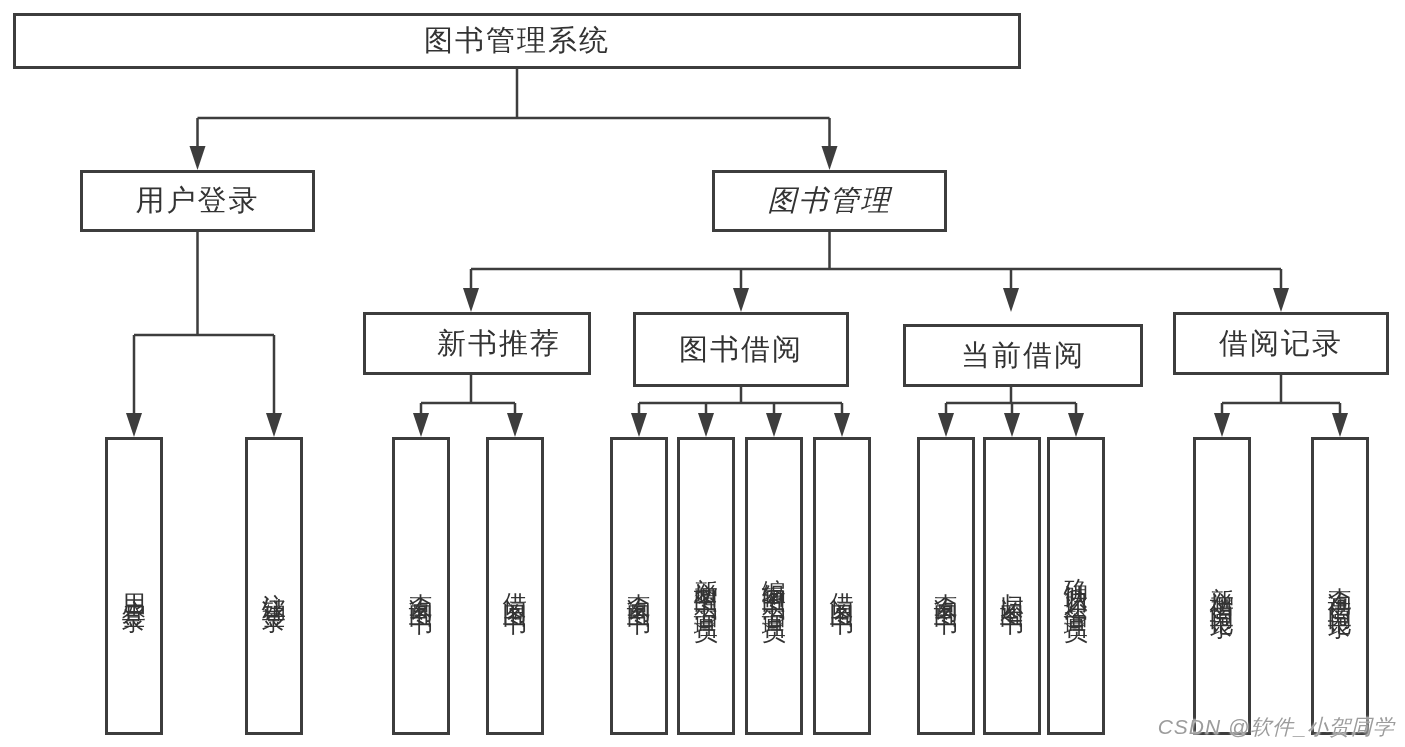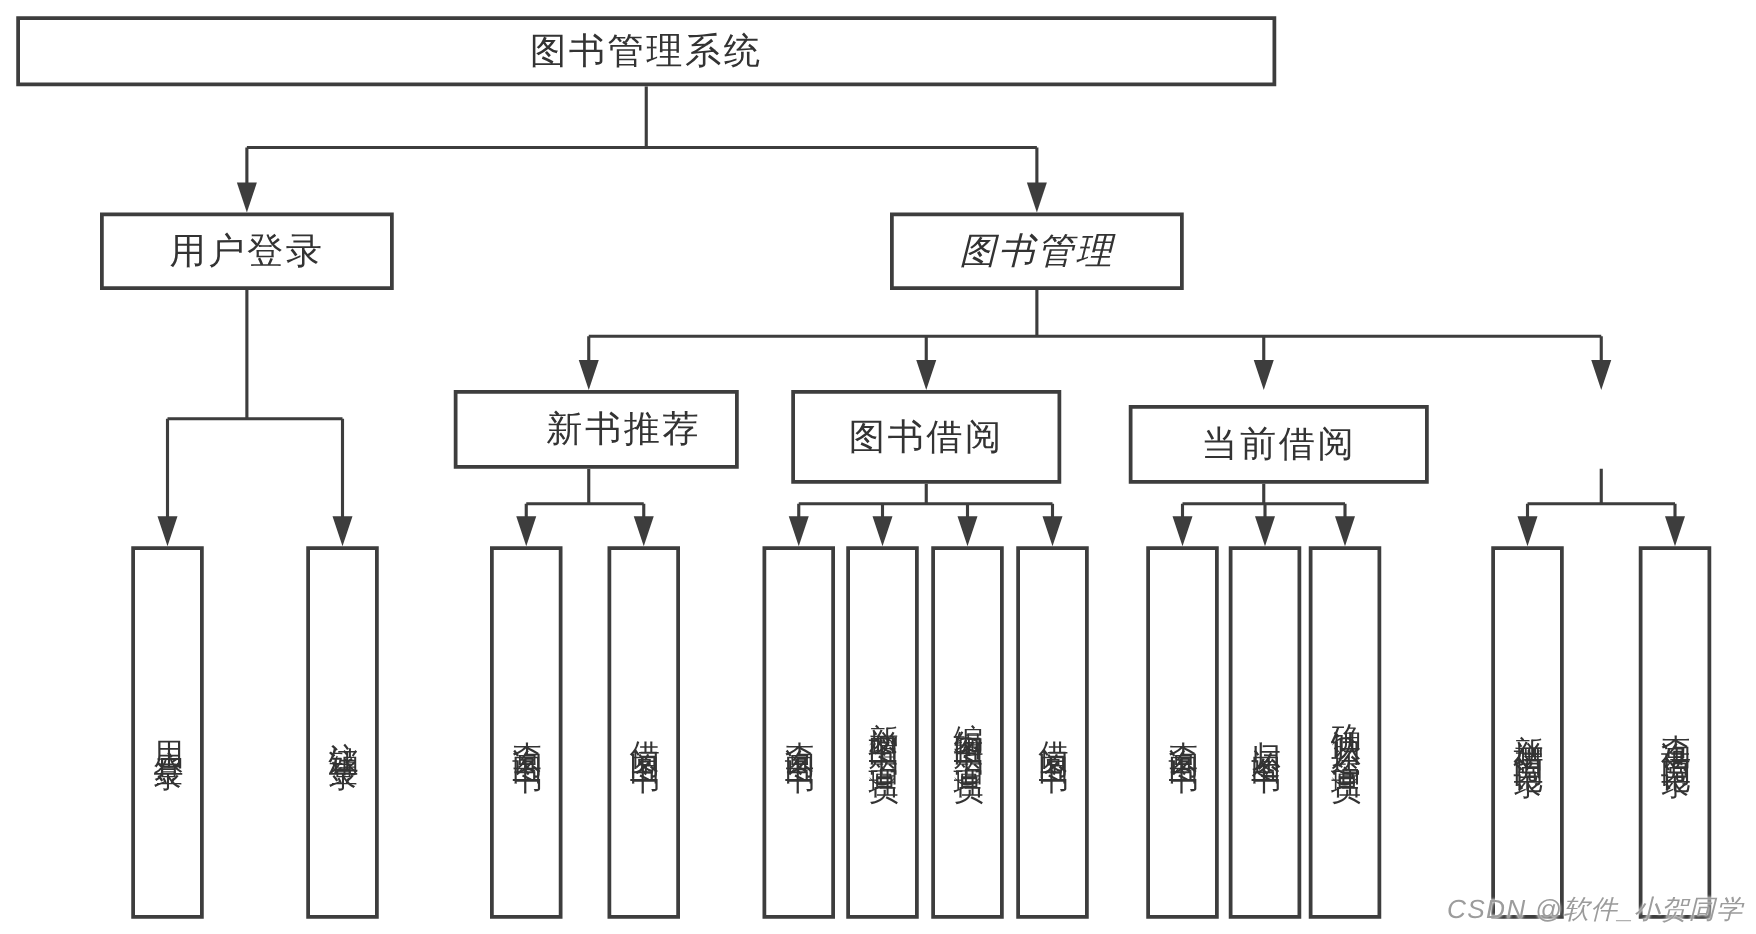--- a/index.html
+++ b/index.html
@@ -106,20 +106,23 @@
 
   <div class="node n-l2a">
     <span class="h-label">新书推荐</span>
   </div>
   <div class="node n-l2b">
     <span class="h-label">图书借阅</span>
   </div>
   <div class="node n-l2c">
     <span class="h-label">当前借阅</span>
   </div>
+  <div class="node n-l2d">
+    <span class="h-label">借阅记录</span>
+  </div>
 
   <div class="node leaf n-f1">
     <span class="v-label">用户登录</span>
   </div>
   <div class="node leaf n-f2">
     <span class="v-label">注销登录</span>
   </div>
   <div class="node leaf n-f3">
     <span class="v-label">查询图书</span>
   </div>

